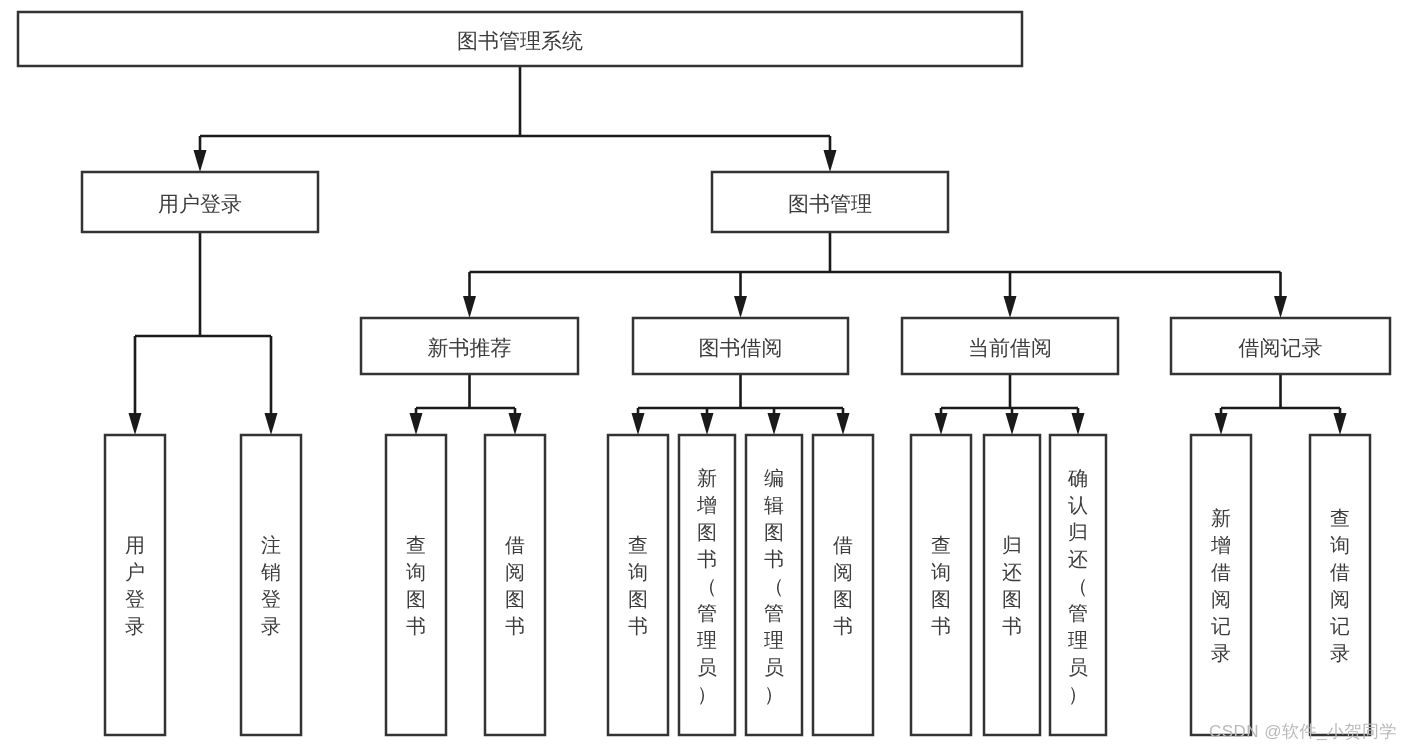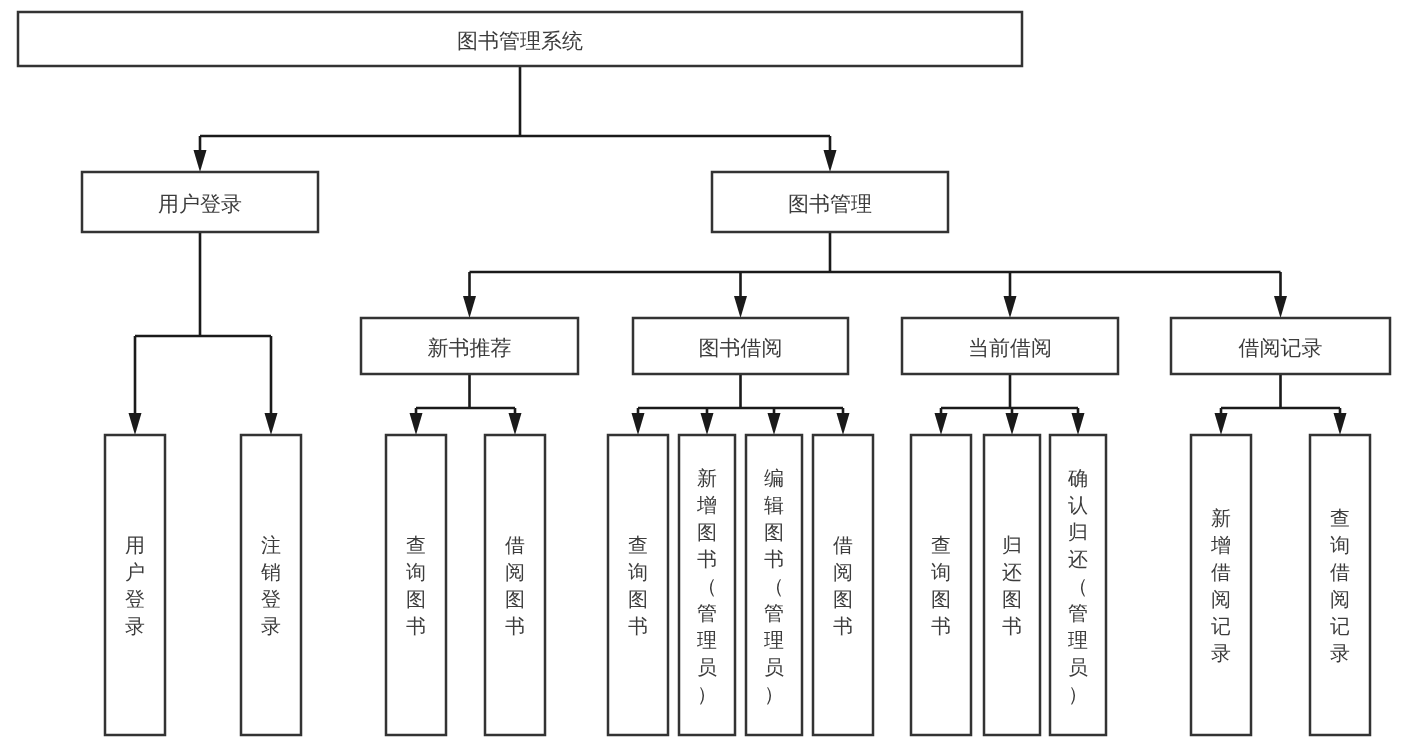--- a/index.html
+++ b/index.html
@@ -204,13 +204,14 @@
         <g>
           <rect x="1191" y="435" width="60" height="300" class="node-box"></rect>
           <text x="1221" y="525.06" class="node-label-v"><tspan x="1221" dy="0">新</tspan><tspan x="1221" dy="27">增</tspan><tspan x="1221" dy="27">借</tspan><tspan x="1221" dy="27">阅</tspan><tspan x="1221" dy="27">记</tspan><tspan x="1221" dy="27">录</tspan></text>
         </g>
         <g>
           <rect x="1310" y="435" width="60" height="300" class="node-box"></rect>
           <text x="1340" y="525.06" class="node-label-v"><tspan x="1340" dy="0">查</tspan><tspan x="1340" dy="27">询</tspan><tspan x="1340" dy="27">借</tspan><tspan x="1340" dy="27">阅</tspan><tspan x="1340" dy="27">记</tspan><tspan x="1340" dy="27">录</tspan></text>
         </g>
       </g>
     </svg>
+  <div class="watermark">CSDN @软件_小贺同学</div>
 </div>
 
 </body></html>

